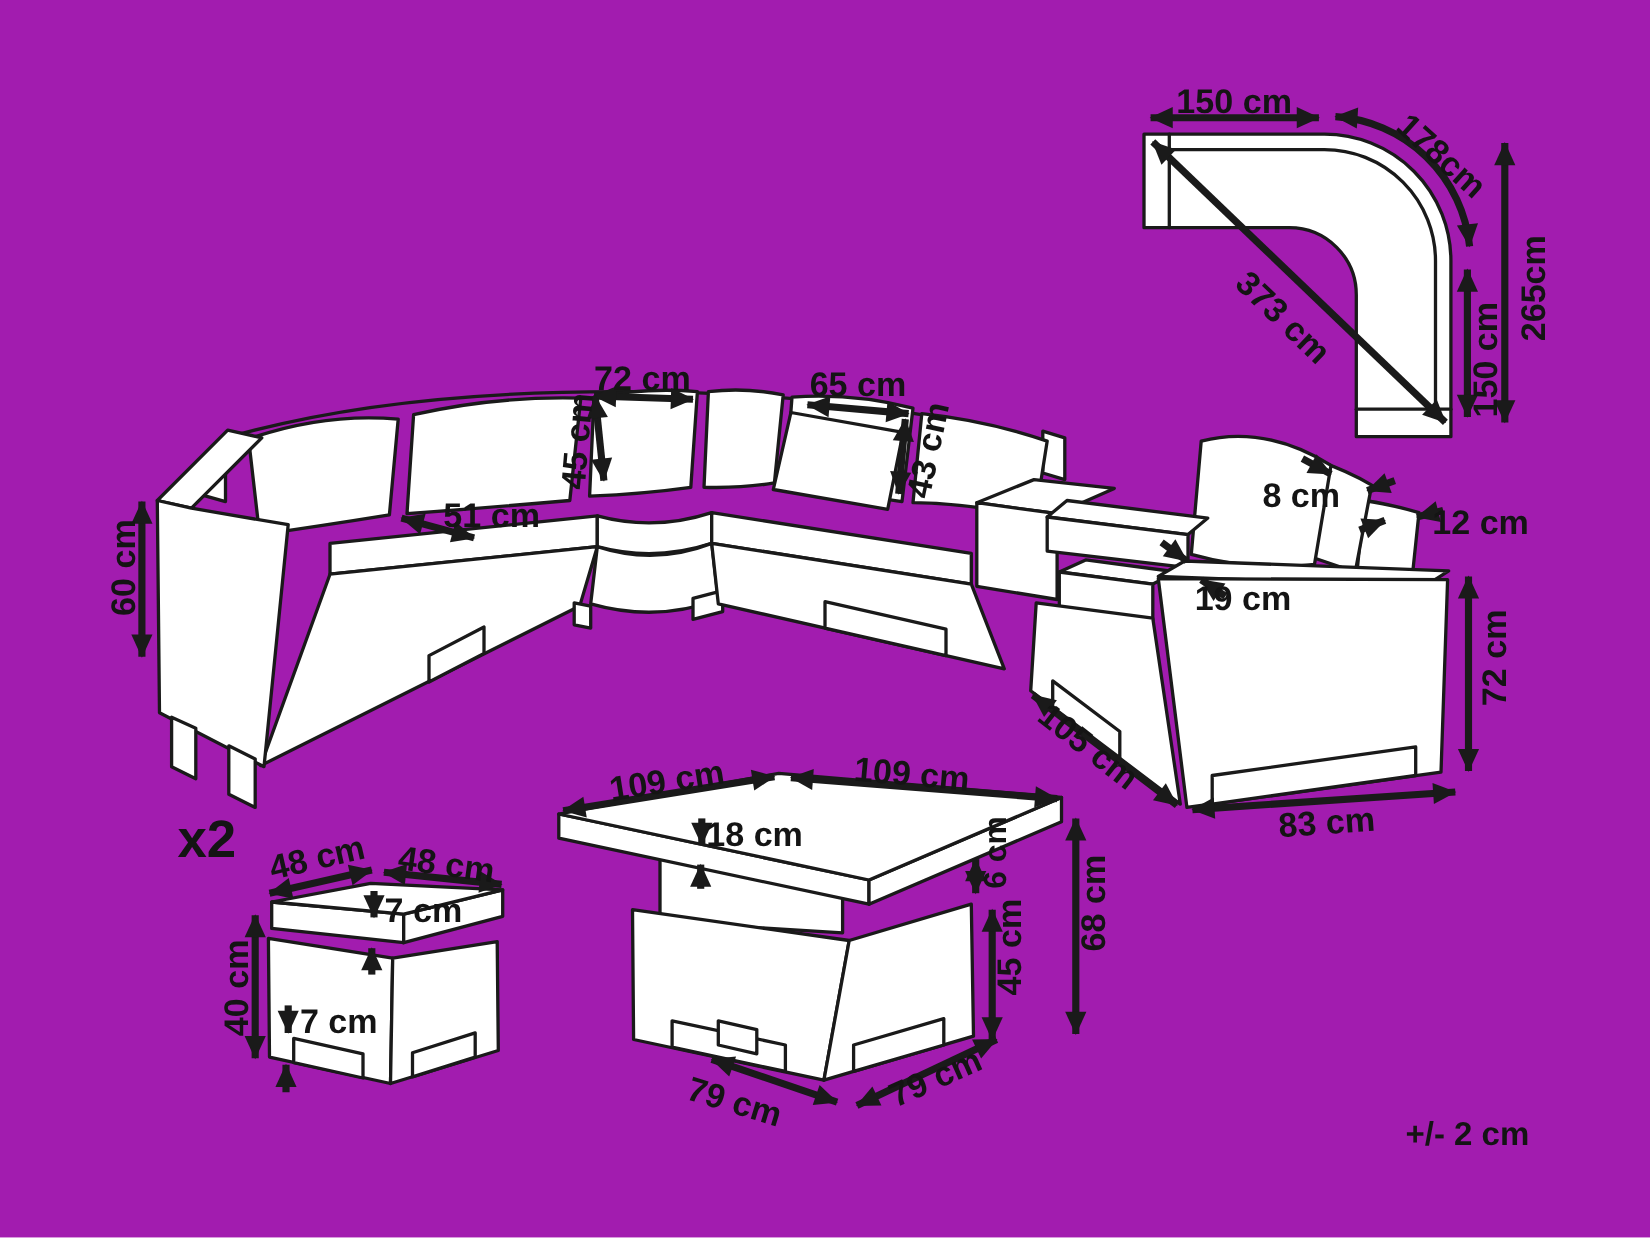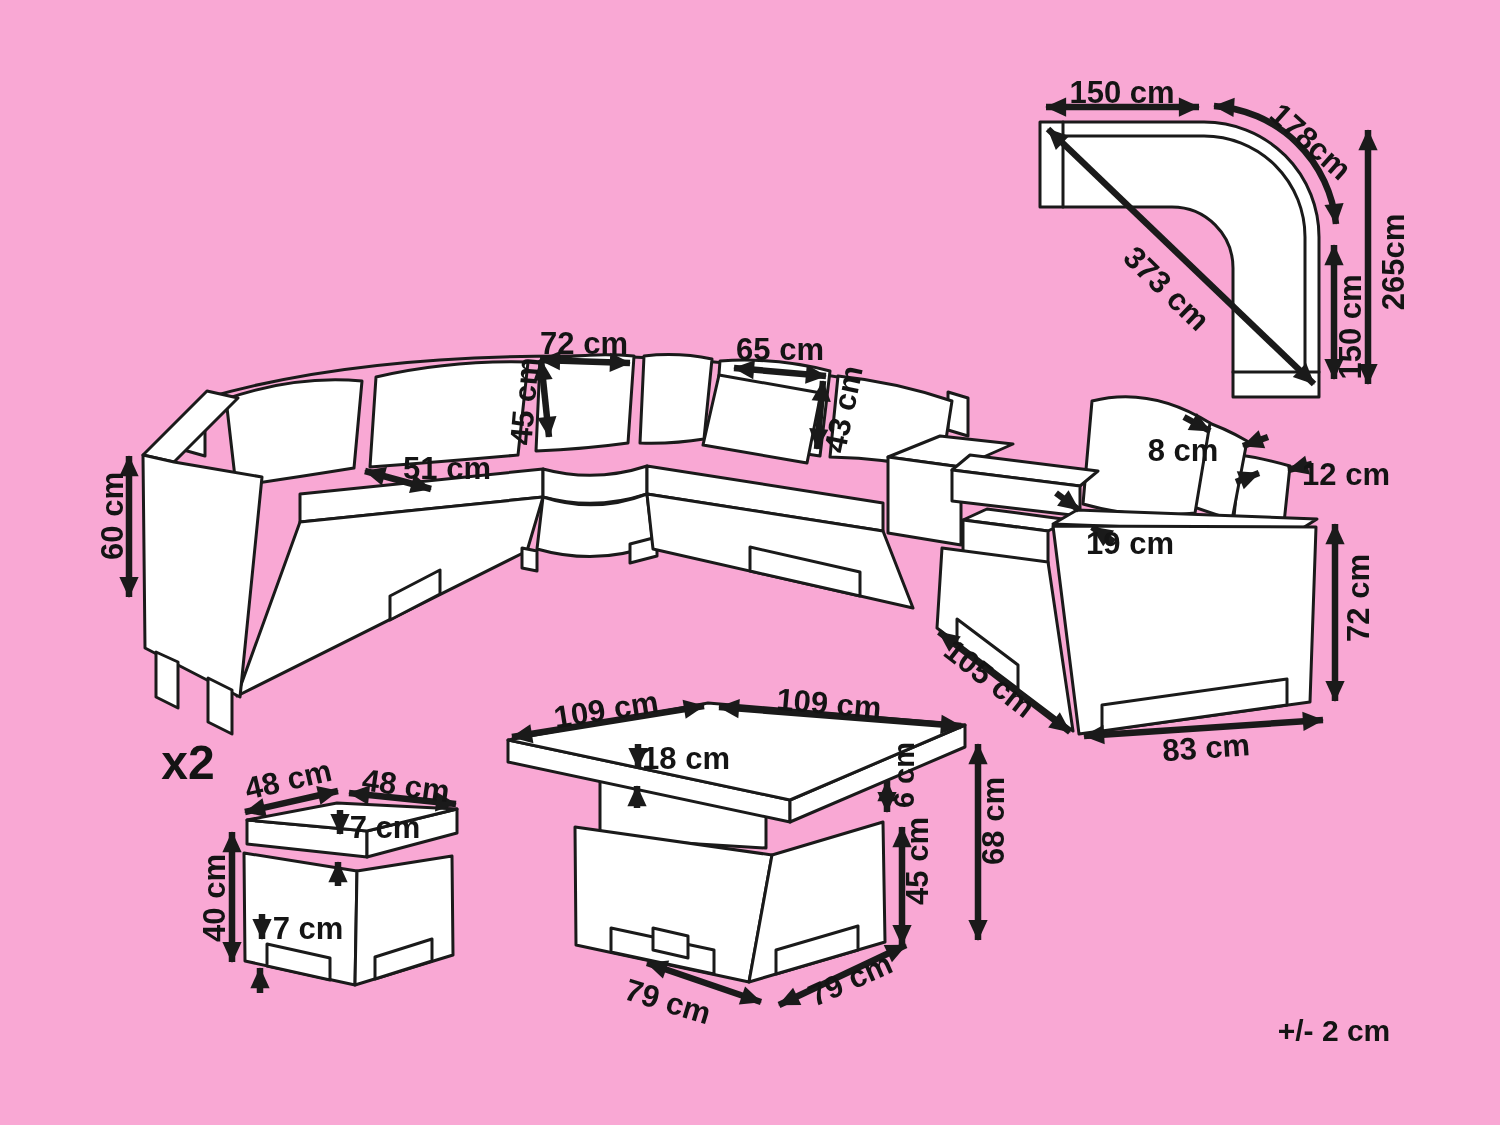--- a/index.html
+++ b/index.html
@@ -1,17 +1,17 @@
 <!DOCTYPE html>
 <html><head>
 <meta charset="utf-8">
 <style>
   html,body{margin:0;padding:0;background:#ffffff;}
   body{width:1500px;height:1125px;font-family:"Liberation Sans",sans-serif;}
-  #stage{position:relative;width:1500px;height:1125px;background:#f9a8d4;overflow:hidden;}
+  #stage{position:relative;width:1500px;height:1125px;background:#a21caf;overflow:hidden;}
   svg{display:block;}
   .ln{stroke:#1a1a1a;stroke-width:3;fill:#ffffff;stroke-linejoin:round;stroke-linecap:round;}
   .op{stroke:#1a1a1a;stroke-width:3;fill:none;stroke-linejoin:round;stroke-linecap:round;}
   .dim{stroke:#1a1a1a;stroke-width:6.5;fill:none;stroke-linecap:butt;}
   text.lbl{fill:#141414;font-weight:700;}
 </style>
 </head>
 <body>
 
 <div id="stage">

